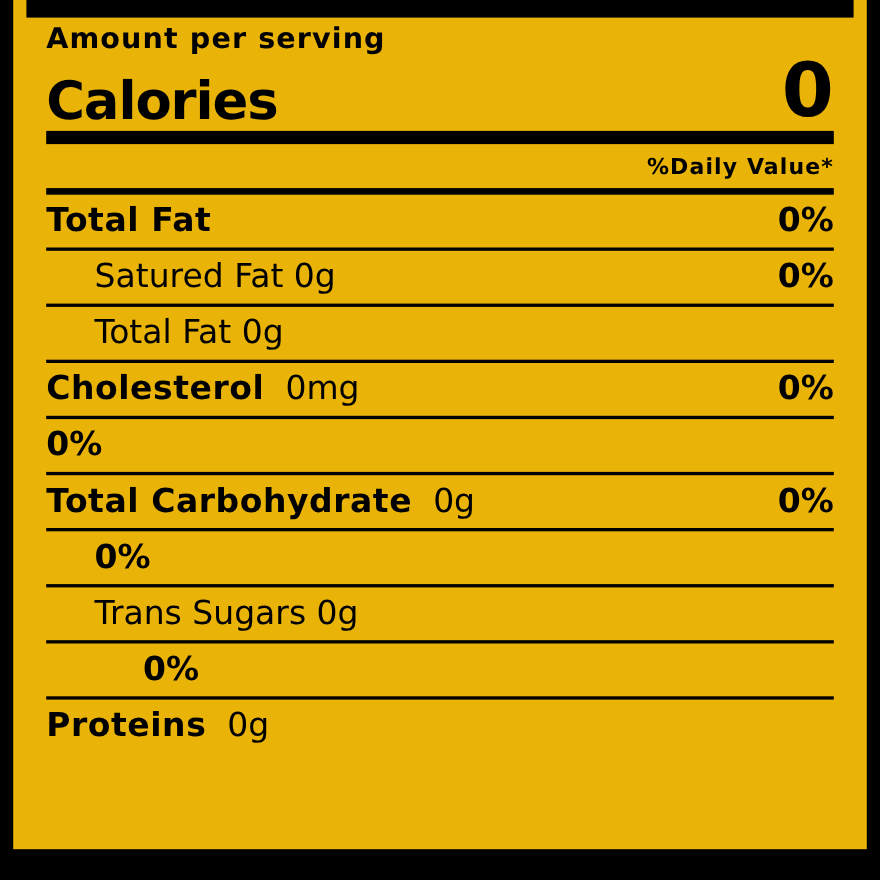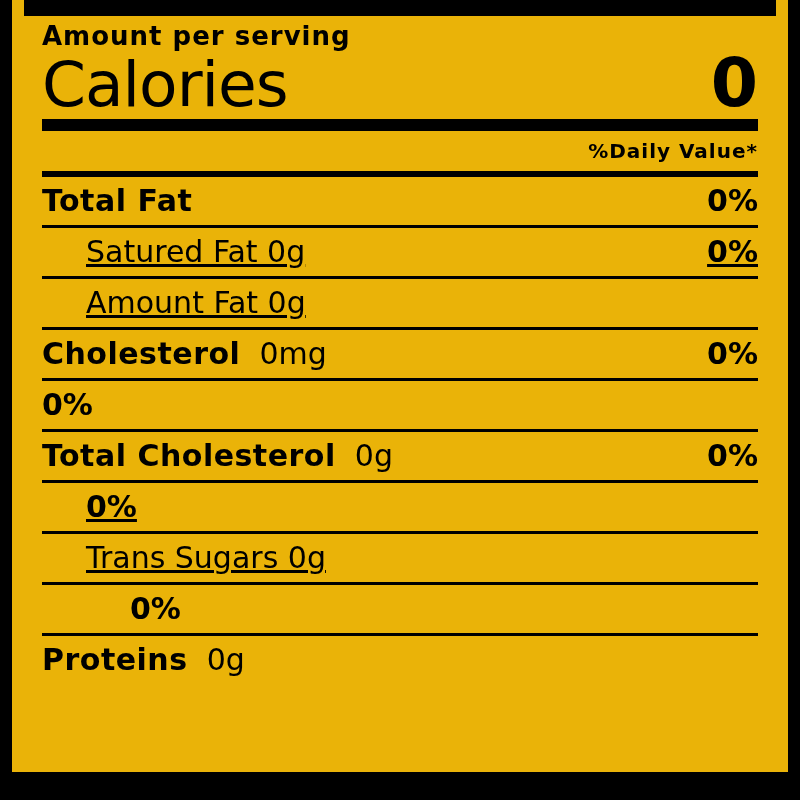--- a/index.html
+++ b/index.html
@@ -53,22 +53,22 @@
     line-height: 1.1;
   }
 
   .calories-row {
     display: flex;
     align-items: flex-end;
     justify-content: space-between;
     padding: 0 0 4px 0;
   }
   .calories-label {
-    font-weight: normal;
-    font-size: 63px;
+    font-weight: bold;
+    font-size: 48px;
     line-height: 0.95;
     letter-spacing: -1px;
   }
   .calories-value {
     font-weight: bold;
     font-size: 68px;
     line-height: 0.95;
   }
 
   .dv-header {
@@ -86,21 +86,21 @@
     padding: 6px 0 7px 0;
     font-size: 30px;
     text-align: center;
   }
   .row .name { white-space: nowrap; }
   .row .pct { font-weight: bold; font-size: 30px; }
 
   .bold-name { font-weight: bold; letter-spacing: 0.5px; }
   .reg-name  { font-weight: normal; }
 
-  .indent-1 { padding-left: 44px; text-decoration: underline; }
+  .indent-1 { padding-left: 44px; }
   .indent-2 { padding-left: 88px; }
 
   .nowrap { white-space: nowrap; }
 </style>
 </head>
 <body>
 
 <div class="label">
 
   <div class="top-bar"></div>
@@ -124,38 +124,38 @@
   </div>
   <div class="rule-thin"></div>
 
   <div class="row indent-1">
     <span class="name reg-name nowrap">Satured Fat 0g</span>
     <span class="pct">0%</span>
   </div>
   <div class="rule-thin"></div>
 
   <div class="row indent-1">
-    <span class="name reg-name nowrap">Amount Fat 0g</span>
+    <span class="name reg-name nowrap">Total Fat 0g</span>
     <span class="pct"></span>
   </div>
   <div class="rule-thin"></div>
 
   <div class="row">
     <span class="name nowrap"><span class="bold-name">Cholesterol</span>&nbsp; <span class="reg-name">0mg</span></span>
     <span class="pct">0%</span>
   </div>
   <div class="rule-thin"></div>
 
   <div class="row">
     <span class="pct">0%</span>
   </div>
   <div class="rule-thin"></div>
 
   <div class="row">
-    <span class="name nowrap"><span class="bold-name">Total Cholesterol</span>&nbsp; <span class="reg-name">0g</span></span>
+    <span class="name nowrap"><span class="bold-name">Total Carbohydrate</span>&nbsp; <span class="reg-name">0g</span></span>
     <span class="pct">0%</span>
   </div>
   <div class="rule-thin"></div>
 
   <div class="row indent-1">
     <span class="pct">0%</span>
   </div>
   <div class="rule-thin"></div>
 
   <div class="row indent-1">

